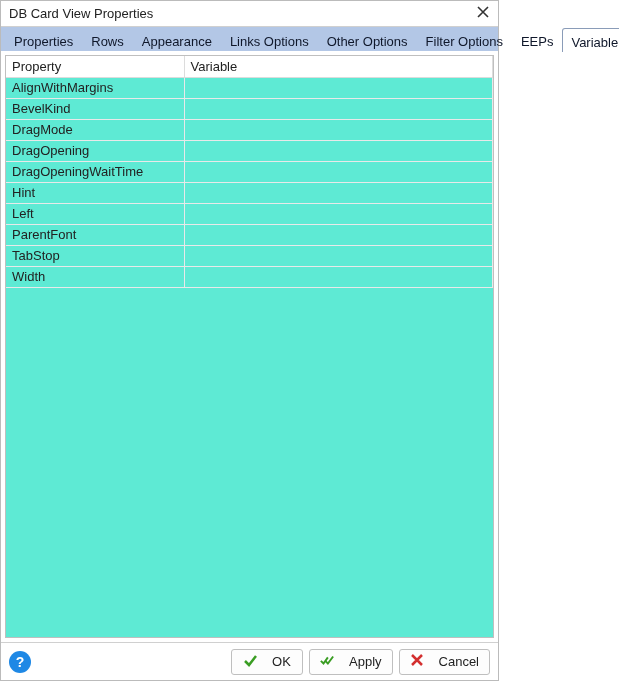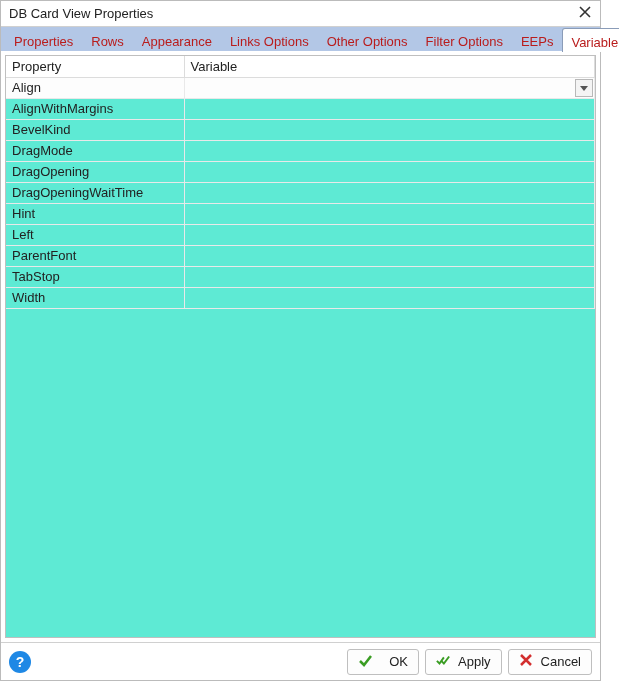--- a/index.html
+++ b/index.html
@@ -6,21 +6,21 @@
   html, body {
     margin: 0; padding: 0;
     width: 619px; height: 681px;
     font-family: "Segoe UI", Tahoma, Arial, sans-serif;
     font-size: 13px;
     color: #222;
     background: #fff;
     overflow: hidden;
   }
   .window {
-    width: 601px; height: 681px;
+    width: 499px; height: 681px;
     border: 1px solid #bbb;
     display: flex;
     flex-direction: column;
     background: #fff;
   }
   
   .titlebar {
     height: 26px;
     display: flex;
     align-items: center;
@@ -43,21 +43,21 @@
   .tabstrip {
     display: flex;
     align-items: stretch;
     height: 24px;
     background: #b3c7e6;
     padding-left: 4px;
   }
   .tab {
     padding: 3px 8px 0 8px;
     font-size: 13px;
-    color: #b91c1c;
+    color: #0f172a;
     cursor: default;
     display: flex;
     align-items: center;
     border: 1px solid transparent;
     border-bottom: none;
     white-space: nowrap;
   }
   .tab.active {
     background: #fff;
     border-color: #8a9cb8;
@@ -146,22 +146,22 @@
   .buttonbar .spacer { flex: 1; }
   .btn {
     height: 26px;
     min-width: 72px;
     padding: 0 10px;
     border: 1px solid #bfbfbf;
     border-radius: 3px;
     background: #fdfdfd;
     display: flex;
     align-items: center;
-    justify-content: space-between;
-    gap: 8px;
+    justify-content: center;
+    gap: 15px;
     font-size: 13px;
     cursor: default;
   }
   .btn svg { width: 14px; height: 14px; }
   .chk-green { stroke: #3a9d23; fill: none; stroke-width: 2.5; }
   .x-red { stroke: #d32f2f; fill: none; stroke-width: 2.5; }
   .dbl-green { stroke: #3a9d23; fill: none; stroke-width: 2.2; }
 </style>
 </head>
 <body>
@@ -201,30 +201,20 @@
             <col>
           </colgroup>
         <thead>
           <tr>
             <th>Property</th>
             <th>Variable</th>
           </tr>
         </thead>
         <tbody>
 
-        <tr class="selected">
-              <td>Align</td>
-              <td class="var-cell">
-                <div class="combo-btn">
-                  <span><svg viewBox="0 0 8 6">
-                      <path d="M0 0 L4 5 L8 0" fill="#555"></path>
-                    </svg></span>
-                </div>
-              </td>
-            </tr>
             <tr>
               <td>AlignWithMargins</td>
               <td class="var-cell"></td>
             </tr>
             <tr>
               <td>BevelKind</td>
               <td class="var-cell"></td>
             </tr>
             <tr>
               <td>DragMode</td>

